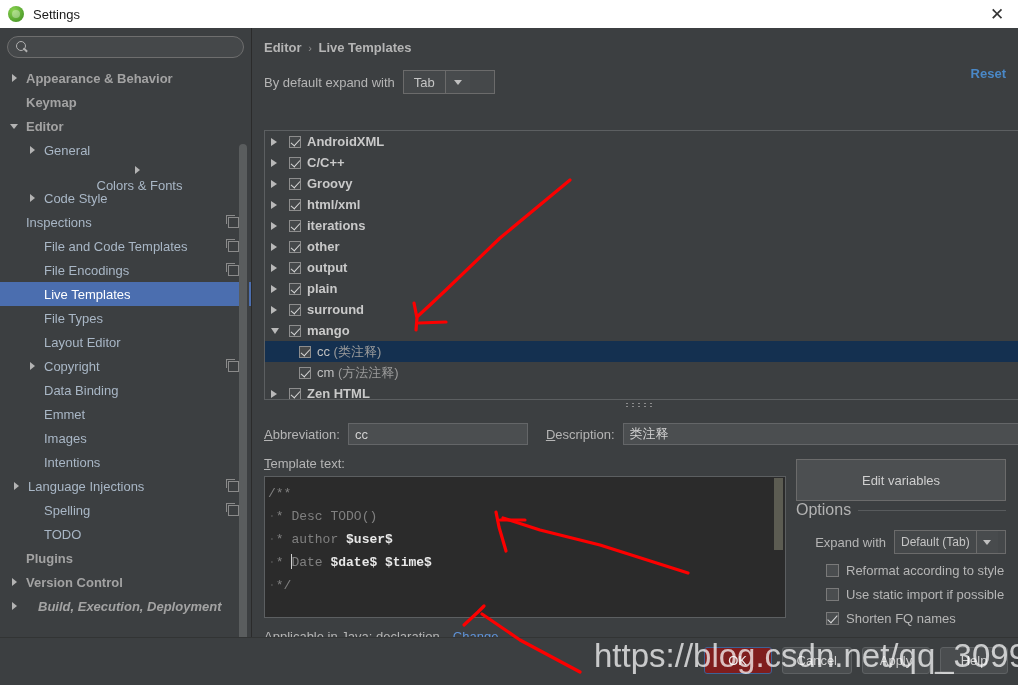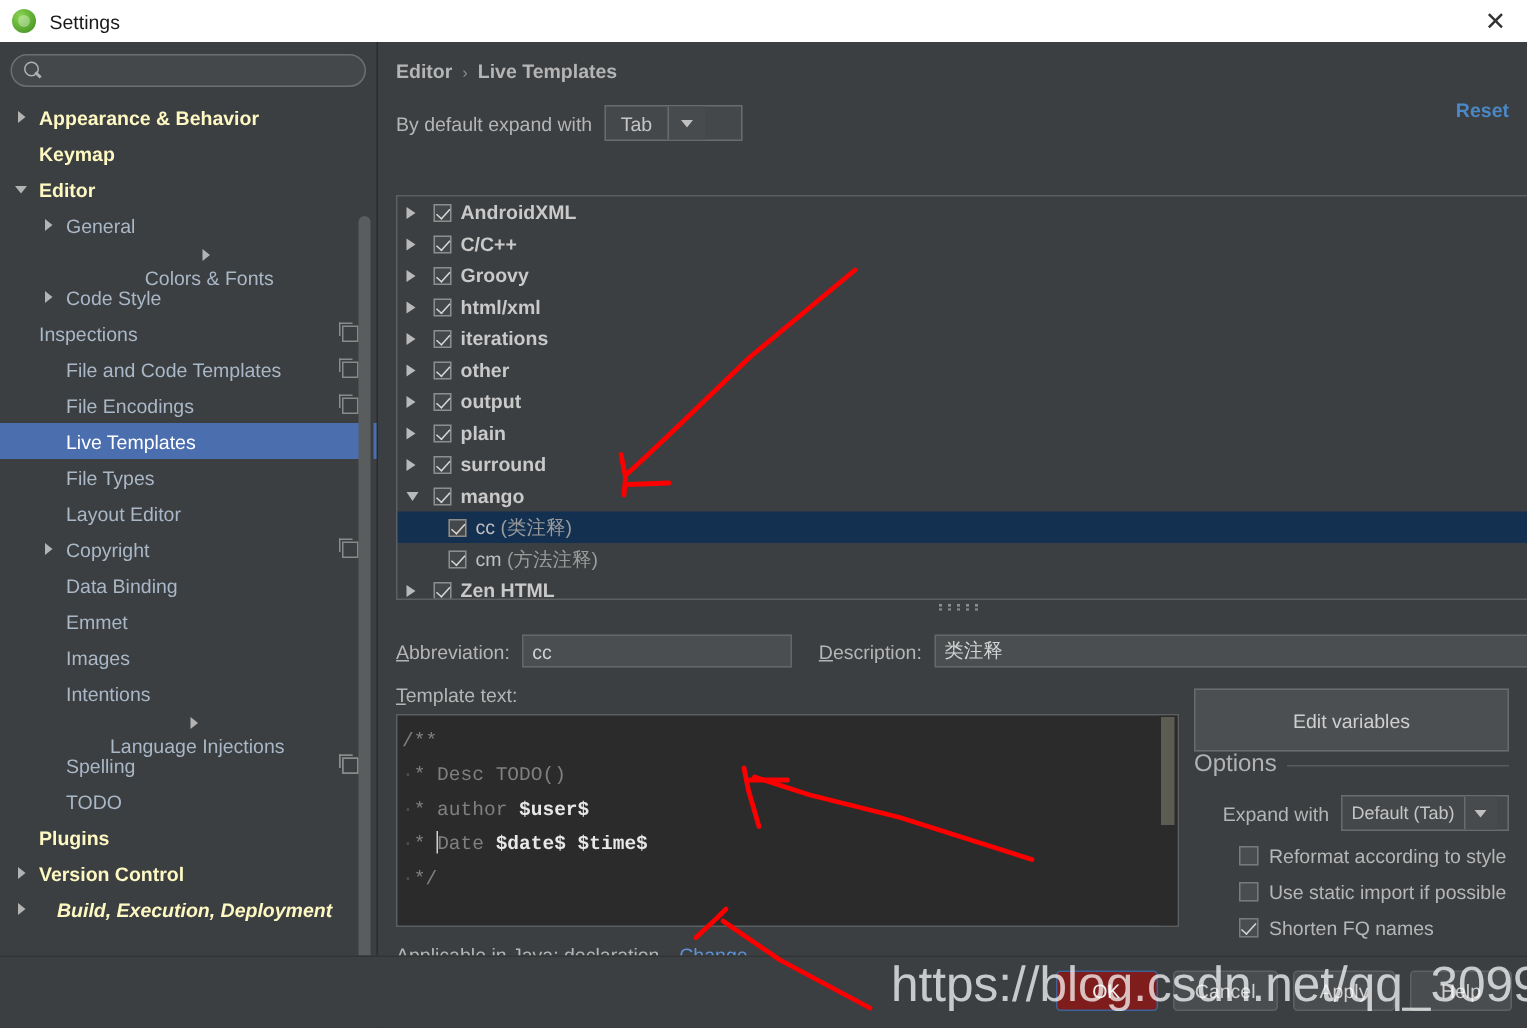--- a/index.html
+++ b/index.html
@@ -68,21 +68,21 @@
   .tw{ width:16px; flex:0 0 16px; display:flex; align-items:center; justify-content:center; }
   .tw.arrow-r:before{
     content:""; border-left:5px solid #b3b3b3; border-top:4px solid transparent;
     border-bottom:4px solid transparent;
   }
   .tw.arrow-d:before{
     content:""; border-top:5px solid #b3b3b3; border-left:4px solid transparent;
     border-right:4px solid transparent;
   }
   .tlabel{ font-size:13px; }
-  .tlabel.bold{ font-weight:bold; color:#fef9c3; }
+  .tlabel.bold{ font-weight:bold; color:#a3a3a3; }
   .copy-ic{
     margin-left:auto; margin-right:12px; width:11px;height:11px;
     border:1px solid #8a8a8a; position:relative; flex:0 0 auto;
   }
   .copy-ic:before{
     content:""; position:absolute; left:-3px; top:-3px; width:8px; height:8px;
     border:1px solid #8a8a8a; border-right:none; border-bottom:none;
   }
   #sb-scroll{
     position:absolute; right:2px; top:58px; width:8px; height:520px;
@@ -333,21 +333,21 @@
           <span class="tlabel" style="margin-left: 4px;">Emmet</span>
         </div>
         <div class="tree-row" style="padding-left: 24px;">
           <span class="tw"></span>
           <span class="tlabel" style="margin-left: 4px;">Images</span>
         </div>
         <div class="tree-row" style="padding-left: 24px;">
           <span class="tw"></span>
           <span class="tlabel" style="margin-left: 4px;">Intentions</span>
         </div>
-        <div class="tree-row" style="padding-left: 8px; flex-direction: column;">
+        <div class="tree-row" style="padding-left: 8px;">
           <span class="tw arrow-r"></span>
           <span class="tlabel" style="margin-left: 4px;">Language Injections</span>
           <span class="copy-ic"></span>
         </div>
         <div class="tree-row" style="padding-left: 24px;">
           <span class="tw"></span>
           <span class="tlabel" style="margin-left: 4px;">Spelling</span>
           <span class="copy-ic"></span>
         </div>
         <div class="tree-row" style="padding-left: 24px;">

